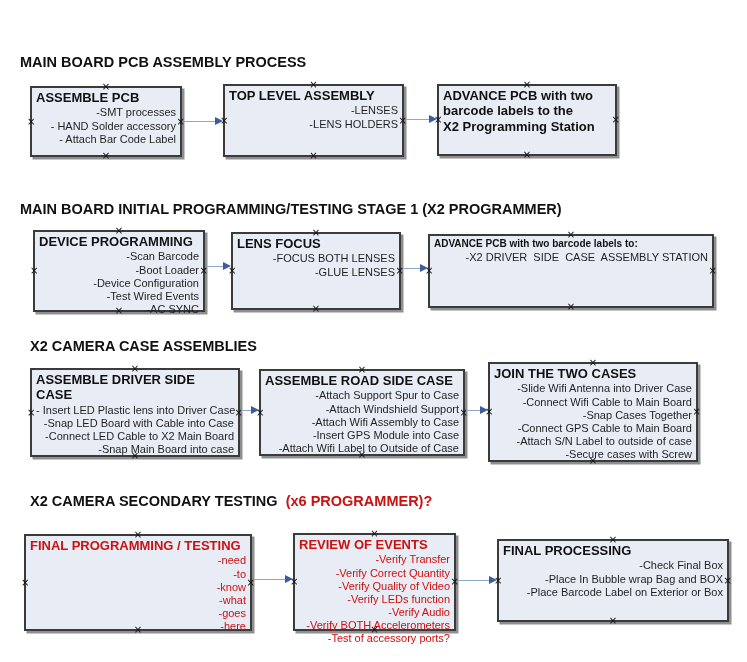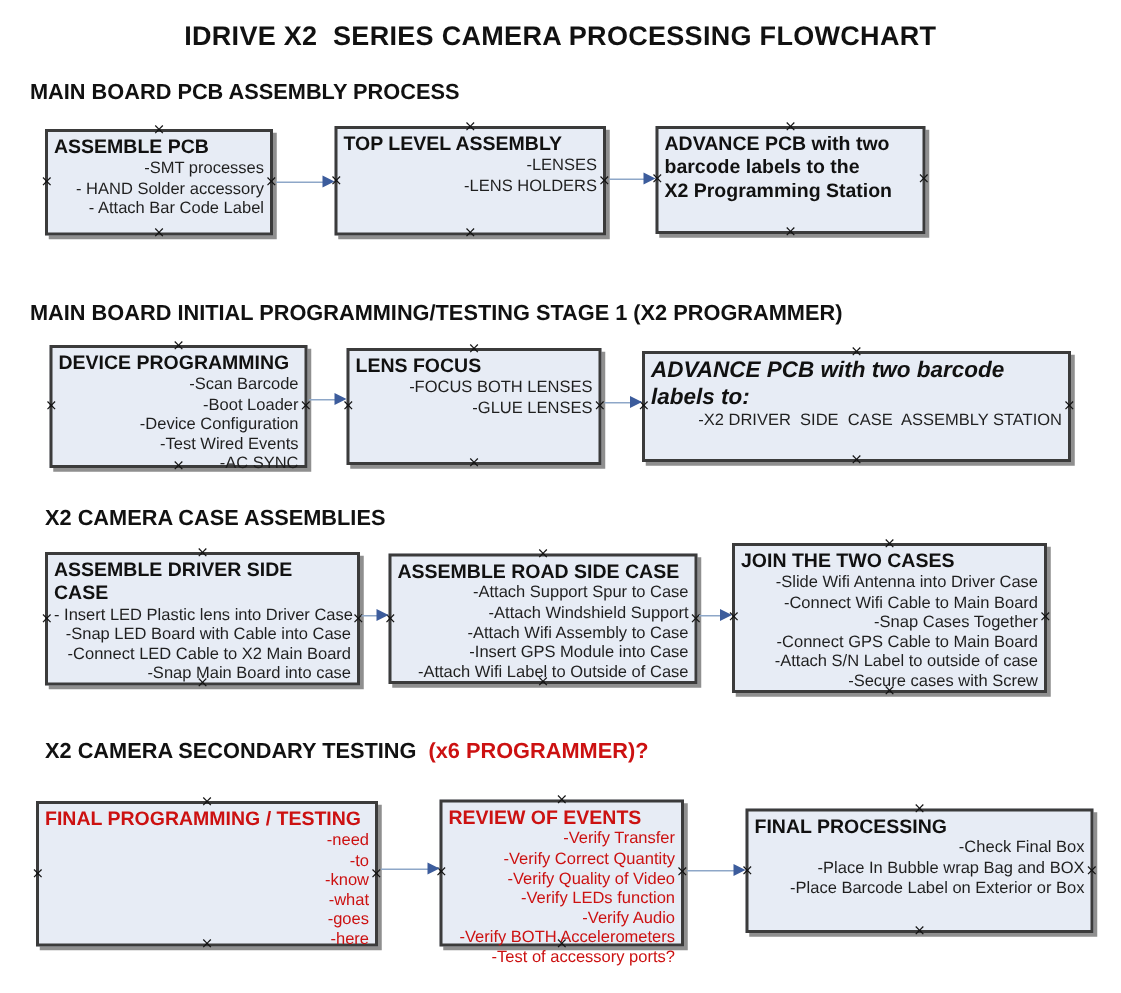--- a/index.html
+++ b/index.html
@@ -45,21 +45,20 @@
     position:absolute;right:0;top:-5px;width:0;height:0;
     border-left:8px solid var(--arrow-head);
     border-top:4.5px solid transparent;border-bottom:4.5px solid transparent;
   }
 </style>
 </head>
 <body>
 
 <div class="canvas">
 
-  <div class="main-title">IDRIVE X2  SERIES CAMERA PROCESSING FLOWCHART</div>
 
   <div class="section-header" style="left:20px;top:54px;">MAIN BOARD PCB ASSEMBLY PROCESS</div>
 
   <div class="box" style="left:30px;top:86px;width:152px;height:71px;">
     <div class="box-title">ASSEMBLE PCB</div>
     <div class="items">
         <div class="item">-SMT processes</div>
         <div class="item">- HAND Solder accessory</div>
         <div class="item">- Attach Bar Code Label</div>
       </div>
@@ -111,21 +110,21 @@
     <div class="items">
         <div class="item">-FOCUS BOTH LENSES</div>
         <div class="item">-GLUE LENSES</div>
       </div>
   <span class="anchor t">×</span>
       <span class="anchor r">×</span>
       <span class="anchor b">×</span>
       <span class="anchor l">×</span>
     </div>
   <div class="box" style="left:428px;top:234px;width:286px;height:74px;">
-    <div class="box-title" style="font-size:15px;font-style:italic;">ADVANCE PCB with two barcode labels to:</div>
+    <div class="box-title" style="font-size:10px;">ADVANCE PCB with two barcode labels to:</div>
     <div class="items">
         <div class="item">-X2 DRIVER  SIDE  CASE  ASSEMBLY STATION</div>
       </div>
   <span class="anchor t">×</span>
       <span class="anchor r">×</span>
       <span class="anchor b">×</span>
       <span class="anchor l">×</span>
     </div>
 
   <div class="section-header" style="left:30px;top:338px;">X2 CAMERA CASE ASSEMBLIES</div>

